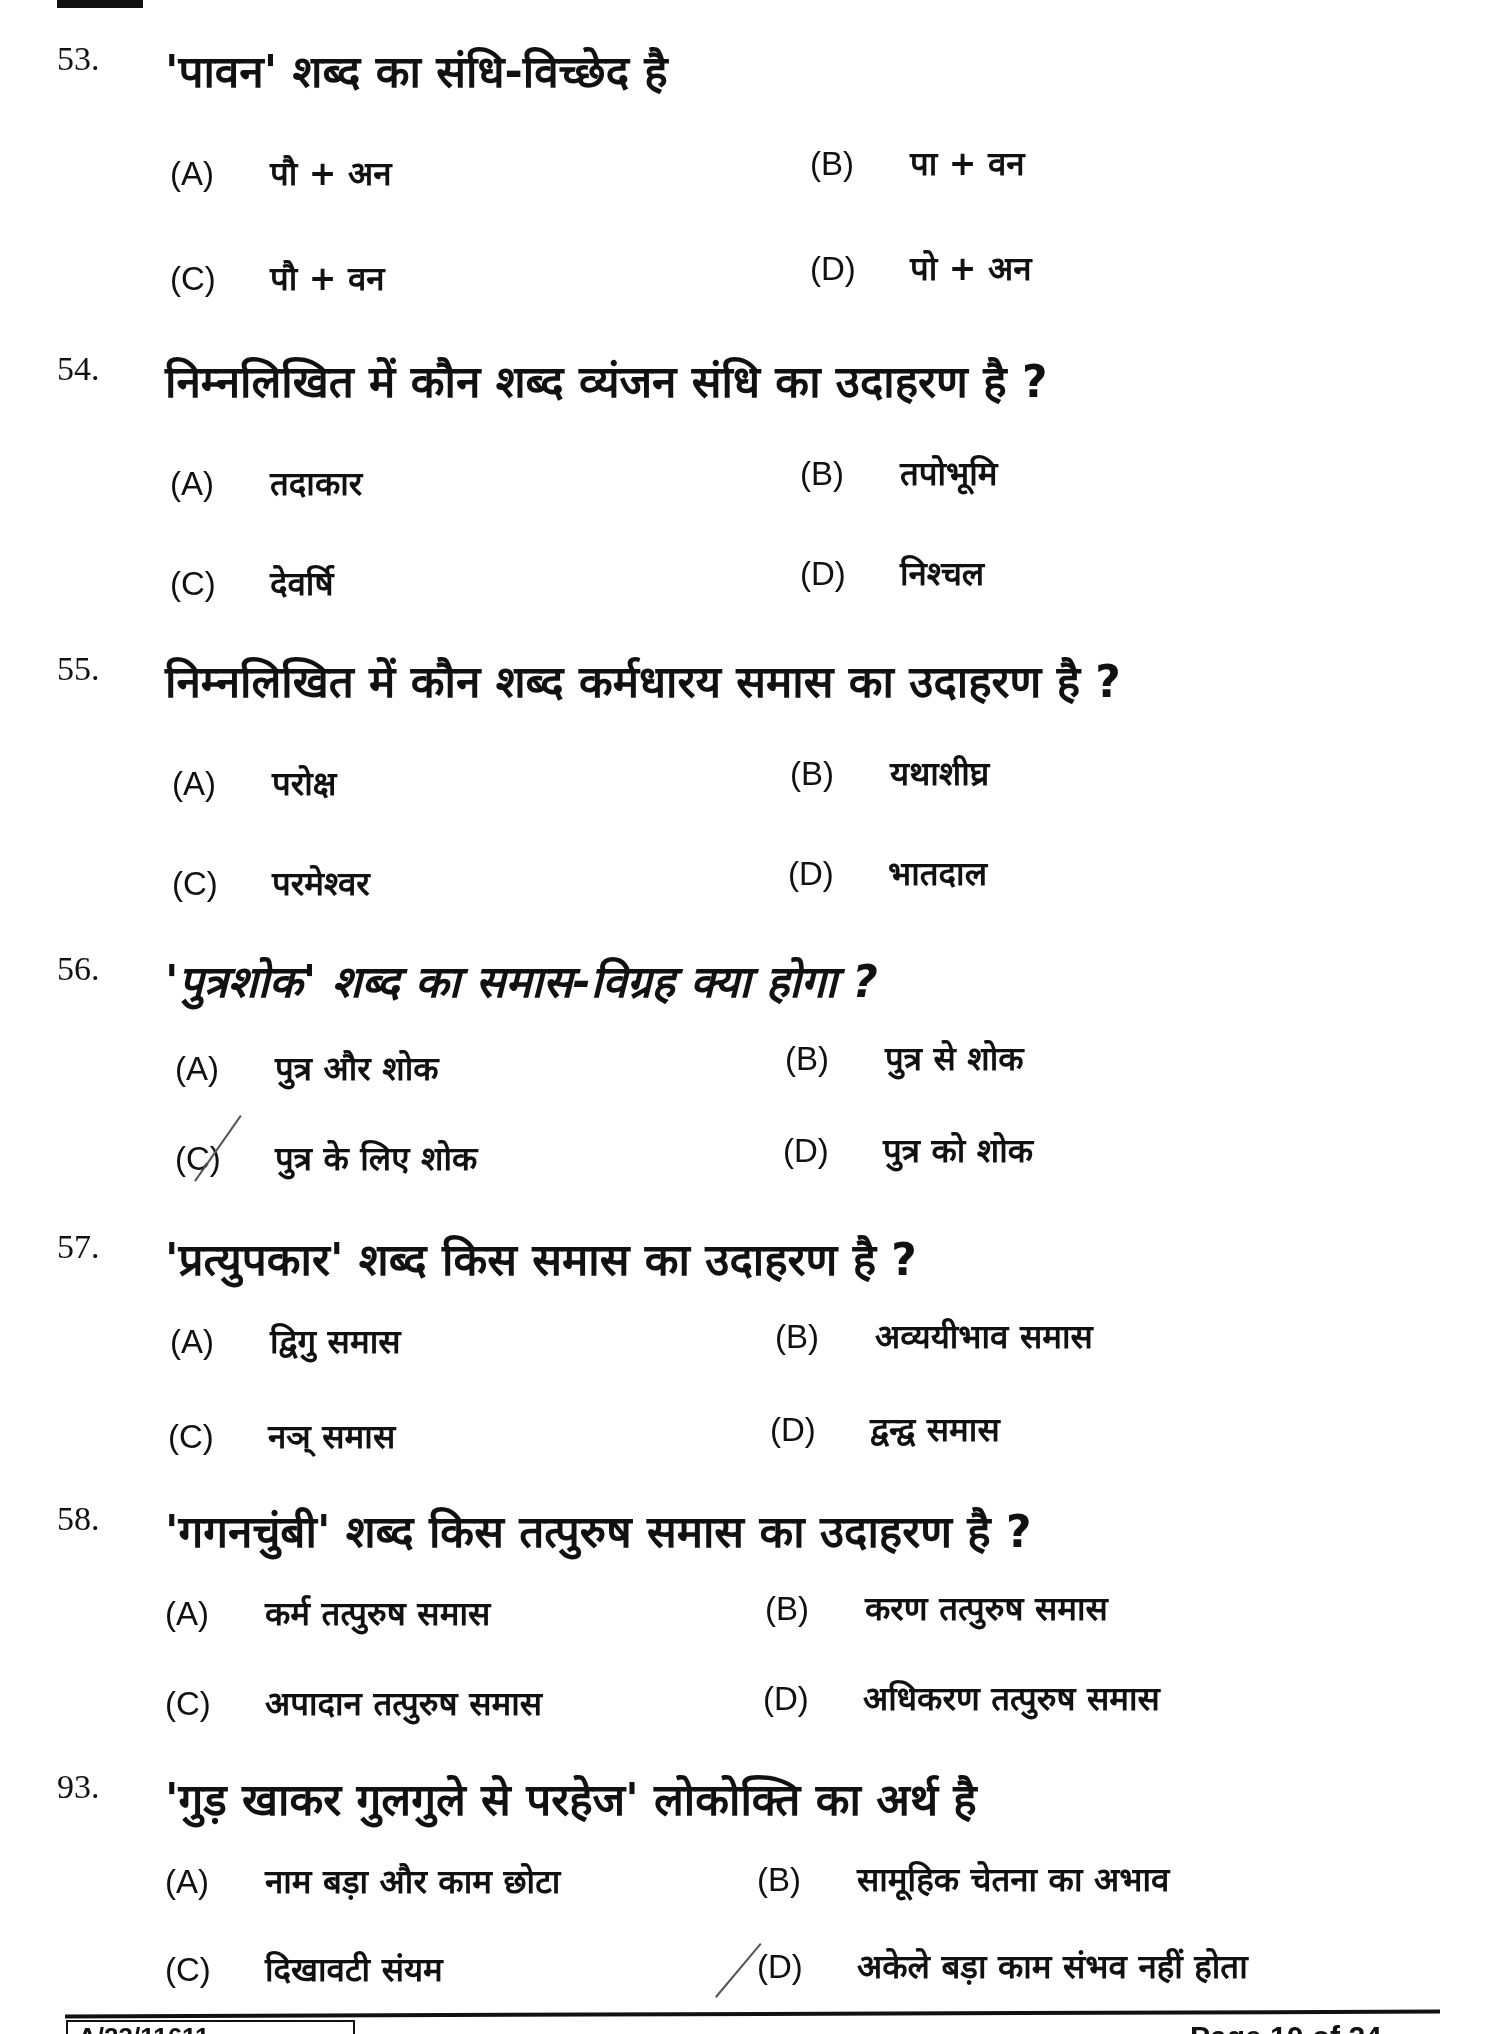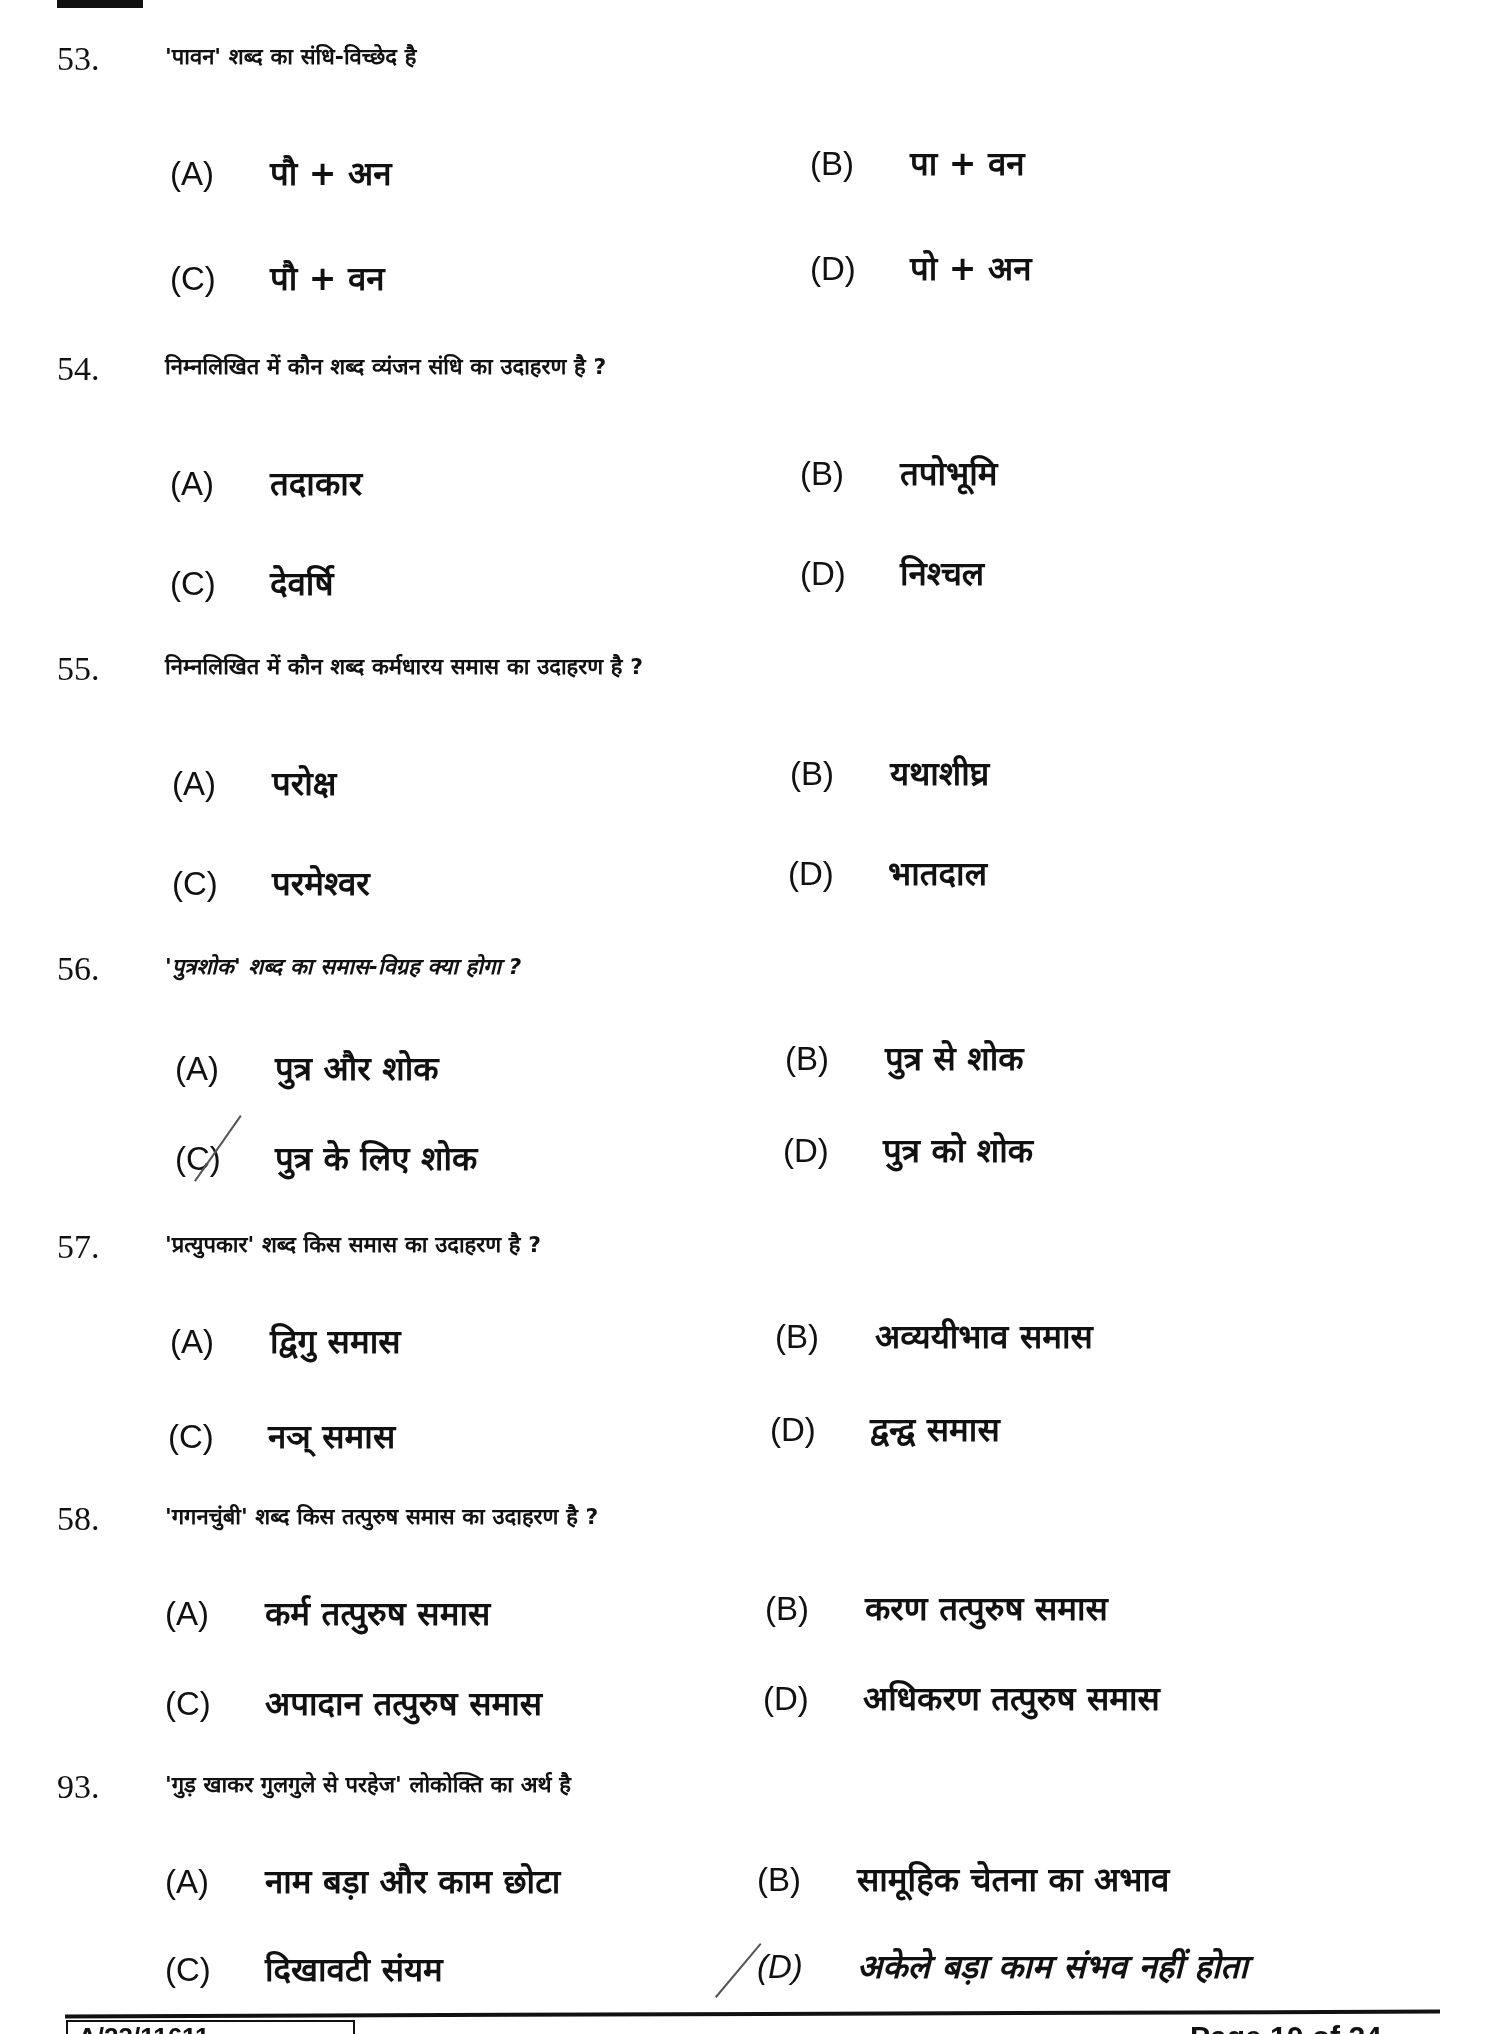--- a/index.html
+++ b/index.html
@@ -3,21 +3,21 @@
 <meta charset="utf-8">
 <style>
   html, body { margin: 0; padding: 0; background: #ffffff; }
   body {
     width: 1505px; height: 2034px; position: relative; overflow: hidden;
     font-family: "DejaVu Sans", sans-serif; color: #111111;
   }
   .top-bar { position: absolute; left: 57px; top: 0; width: 86px; height: 8px; background: #111; }
   .q { position: absolute; left: 0; width: 1505px; }
   .q-num { position: absolute; left: 57px; font-family: "Liberation Serif", serif; font-size: 34px; }
-  .q-text { position: absolute; left: 165px; font-size: 22px; font-weight: bold; white-space: nowrap; }
+  .q-text { position: absolute; left: 165px; font-size: 44px; font-weight: bold; white-space: nowrap; }
   .opt { position: absolute; font-size: 33px; font-weight: bold; white-space: nowrap; }
   .opt-label { display: inline-block; font-family: "Liberation Sans", sans-serif; font-weight: normal; width: 100px; }
   .opt-text { display: inline-block; }
   .footer-rule { position: absolute; left: 65px; top: 2012px; width: 1375px; height: 4px; background: #111; transform: rotate(-0.2deg); }
   .footer-code { position: absolute; left: 66px; top: 2020px; width: 275px; height: 30px; border: 2px solid #111; border-bottom: none;
     font-family: "Liberation Sans", sans-serif; font-size: 26px; font-weight: bold; padding-left: 10px; overflow: hidden; line-height: 30px; }
   .footer-page { position: absolute; left: 1190px; top: 2020px; font-family: "Liberation Sans", sans-serif; font-size: 30px; font-weight: bold; }
   .tick { position: absolute; width: 2px; background: #555; transform-origin: top left; }
 </style>
 </head>
@@ -79,19 +79,19 @@
   <div class="opt" style="left:165px; top:180px;"><span class="opt-label">(C)</span><span class="opt-text">अपादान तत्पुरुष समास</span></div>
   <div class="opt" style="left:763px; top:175px;"><span class="opt-label">(D)</span><span class="opt-text">अधिकरण तत्पुरुष समास</span></div>
 </div>
 
 <div class="q" style="top:1768px;">
   <span class="q-num" style="top:0;">93.</span>
   <span class="q-text" style="top:0;">'गुड़ खाकर गुलगुले से परहेज' लोकोक्ति का अर्थ है</span>
   <div class="opt" style="left:165px; top:90px;"><span class="opt-label">(A)</span><span class="opt-text">नाम बड़ा और काम छोटा</span></div>
   <div class="opt" style="left:757px; top:88px;"><span class="opt-label">(B)</span><span class="opt-text">सामूहिक चेतना का अभाव</span></div>
   <div class="opt" style="left:165px; top:178px;"><span class="opt-label">(C)</span><span class="opt-text">दिखावटी संयम</span></div>
-  <div class="opt" style="left:757px; top:175px;font-style:italic;"><span class="opt-label">(D)</span><span class="opt-text">अकेले बड़ा काम संभव नहीं होता</span></div>
+  <div class="opt" style="left:757px; top:175px;"><span class="opt-label">(D)</span><span class="opt-text">अकेले बड़ा काम संभव नहीं होता</span></div>
   <div class="tick" style="left:760px; top:175px; height:70px; transform: rotate(40deg);"></div>
 </div>
 
 <div class="footer-rule"></div>
 <div class="footer-code">A/23/11611</div>
 <div class="footer-page">Page 10 of 24</div>
 
 </body></html>

